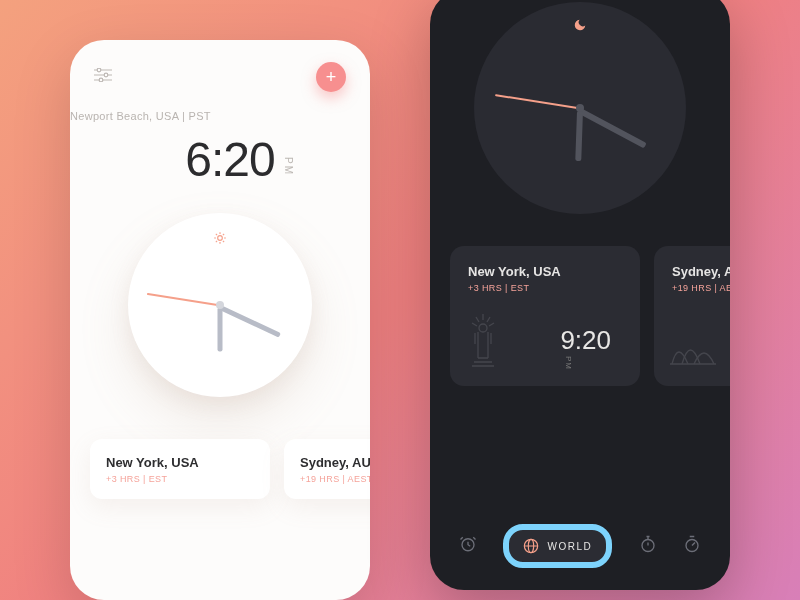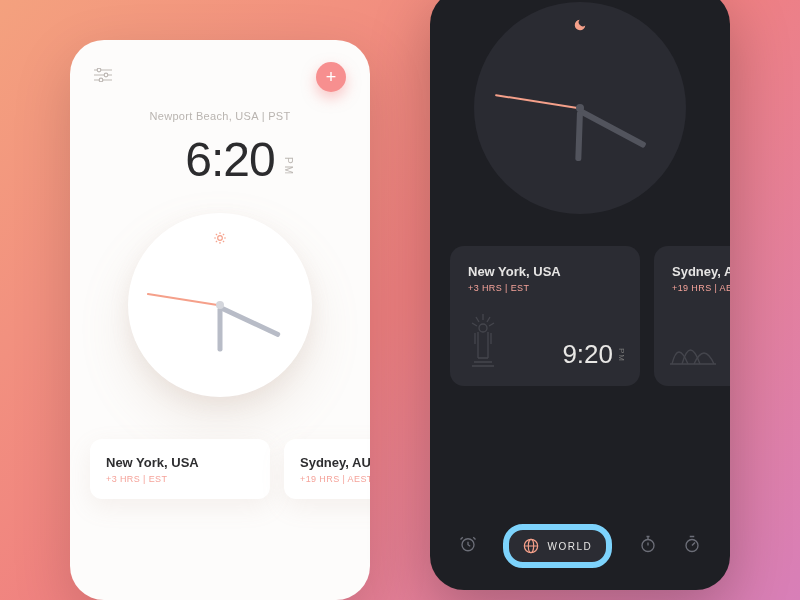--- a/index.html
+++ b/index.html
@@ -40,21 +40,21 @@
 .settings-icon { width: 18px; height: 14px; }
 .add-button {
   width: 30px; height: 30px;
   border-radius: 50%;
   background: #f78f8f;
   display: flex; align-items: center; justify-content: center;
   color: #fff; font-size: 18px; font-weight: 300;
   box-shadow: 0 6px 14px rgba(247,143,143,0.5);
 }
 .location-label {
-  text-align: center;
+  text-align: left;
   font-size: 11px;
   color: #b9b4b0;
   letter-spacing: 0.3px;
   margin-top: 8px;
 }
 .time-row {
   display: flex;
   align-items: baseline;
   justify-content: center;
   margin-top: 10px;
@@ -200,22 +200,22 @@
   border-radius: 14px;
   padding: 18px 18px 14px;
   background: #2b2c33;
   position: relative;
   min-height: 140px;
 }
 .city-name-dark { font-size: 13px; font-weight: 600; color: #e6e5e4; }
 .city-offset-dark { font-size: 9px; color: #f5a39a; margin-top: 4px; letter-spacing: 0.4px; }
 .city-time-row {
   position: absolute;
-  bottom: 16px; right: 14px;
-  display: flex; align-items: center;
+  bottom: 16px; right: 29px;
+  display: flex; align-items: flex-start; flex-direction: column;
 }
 .city-time {
   font-size: 26px;
   font-weight: 400;
   color: #e8e7e5;
 }
 .city-ampm {
   font-size: 8px;
   color: #777;
   writing-mode: vertical-rl;

